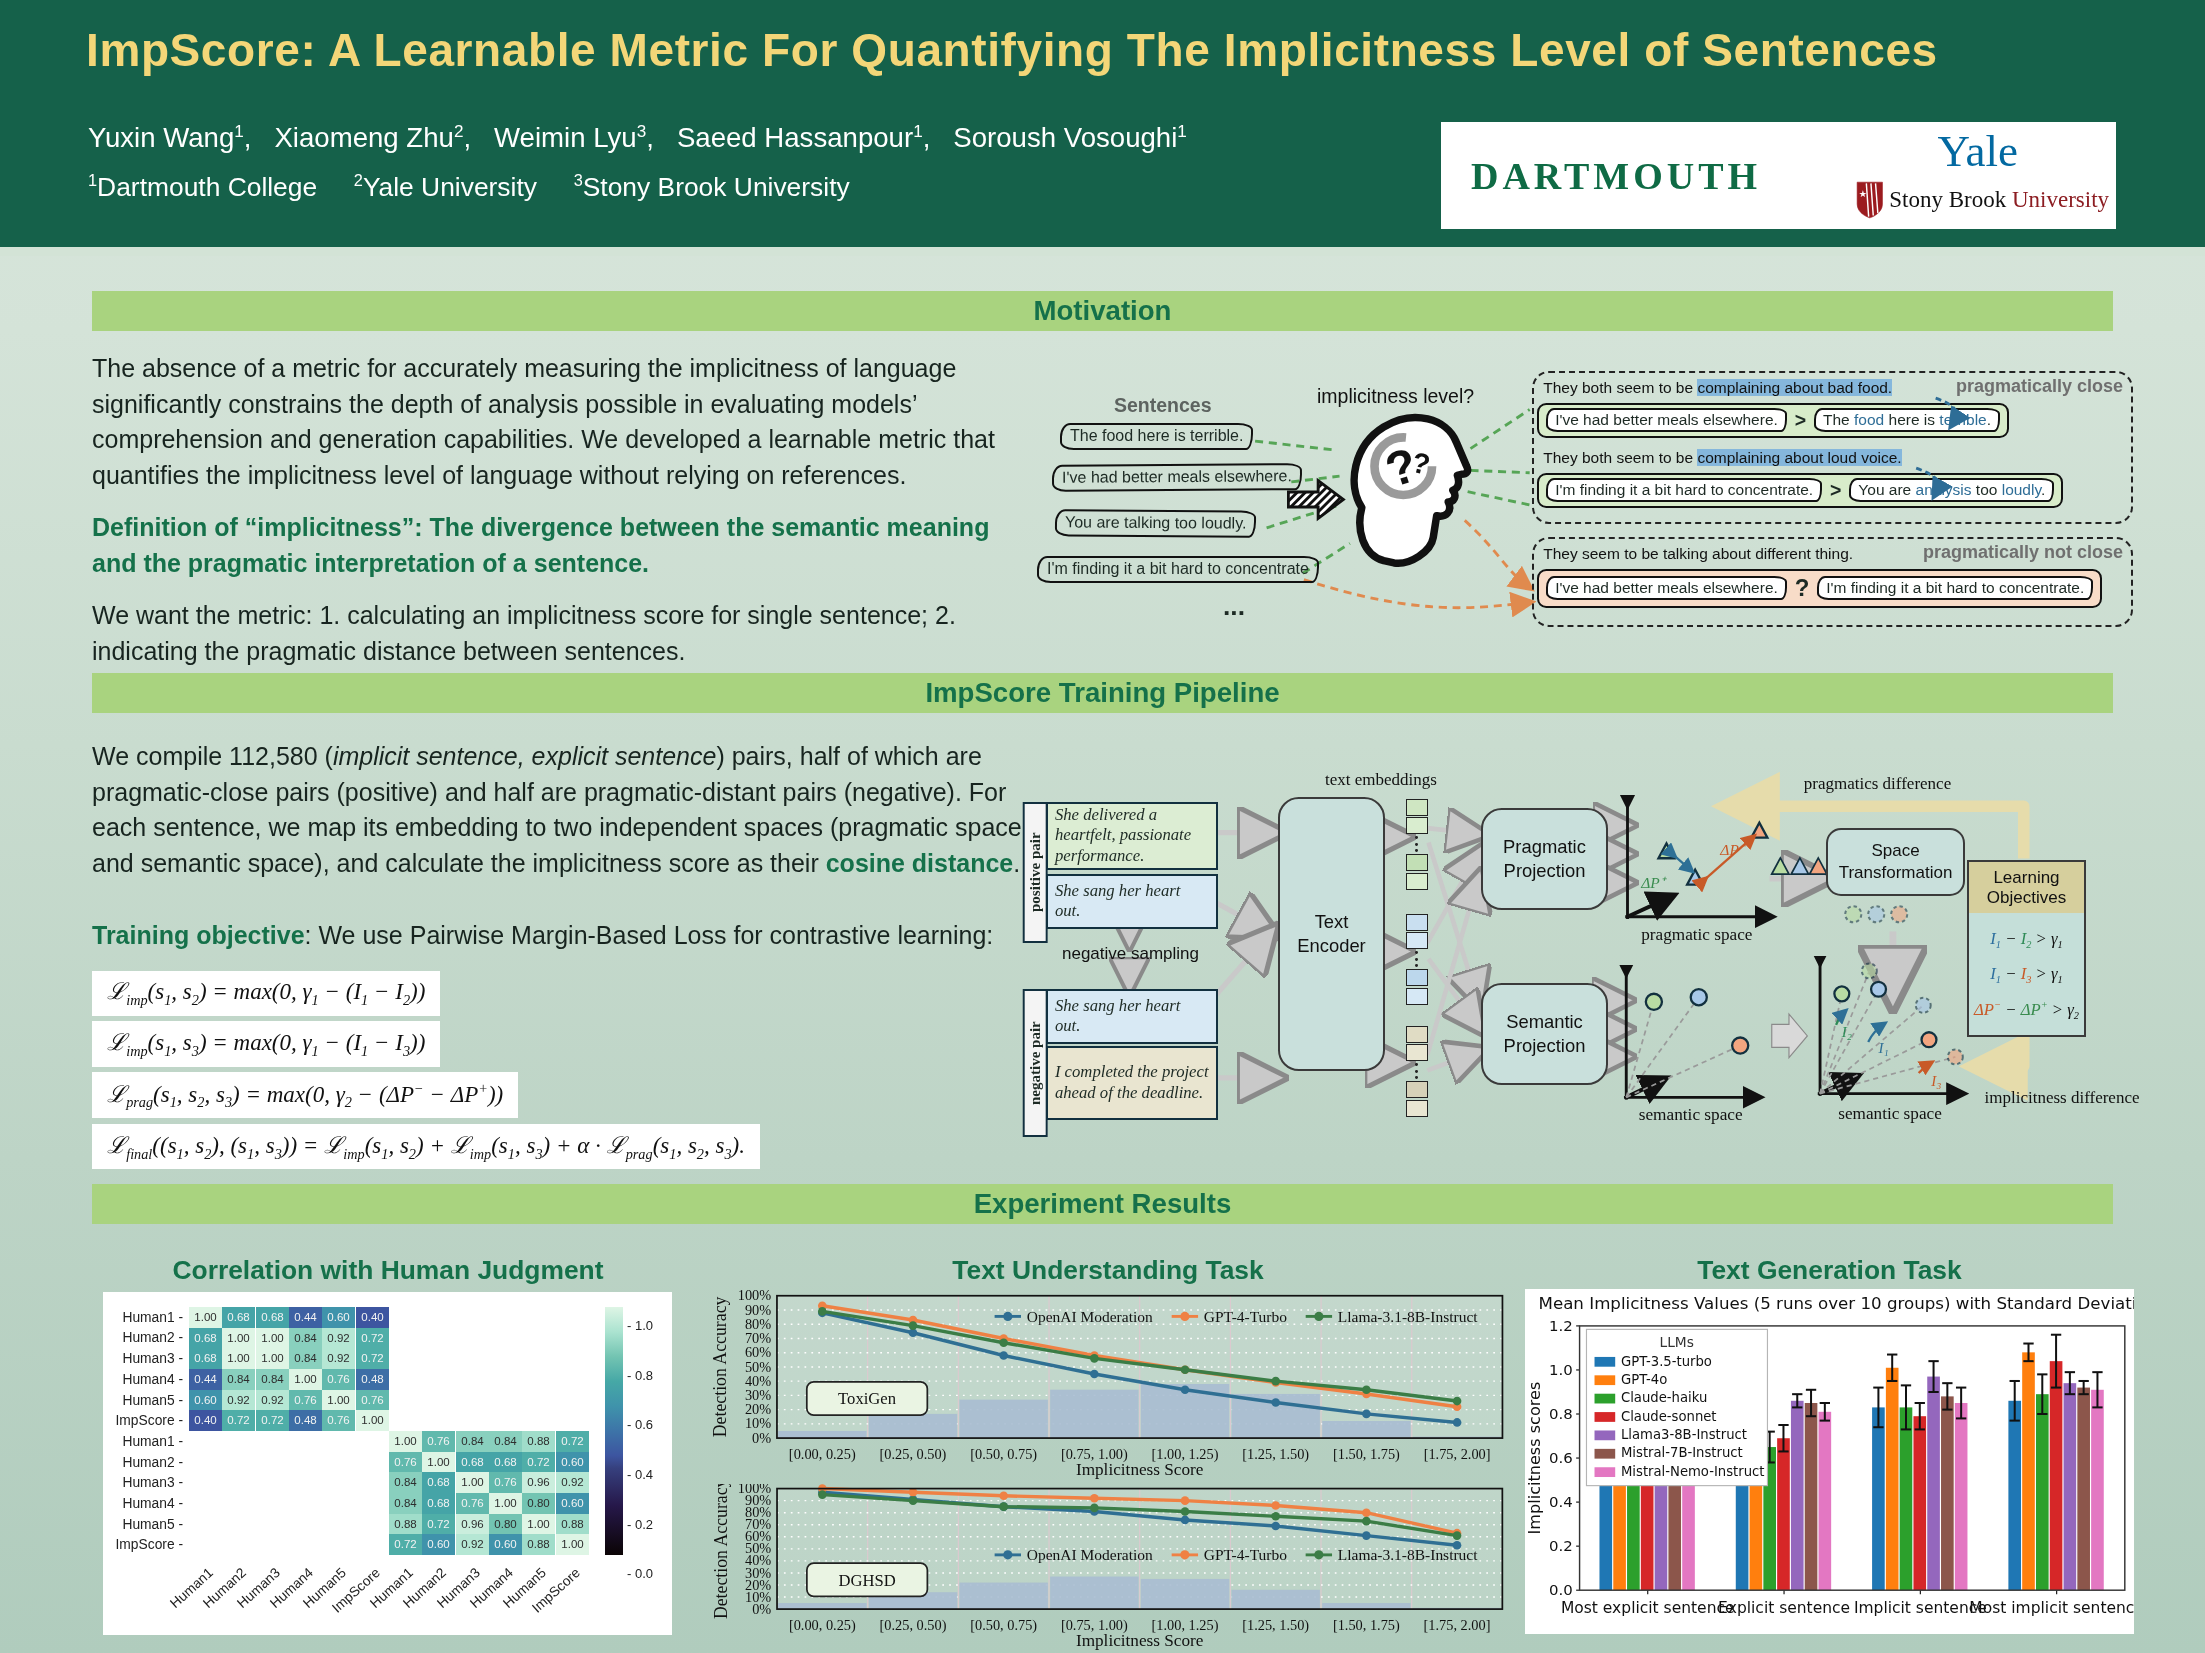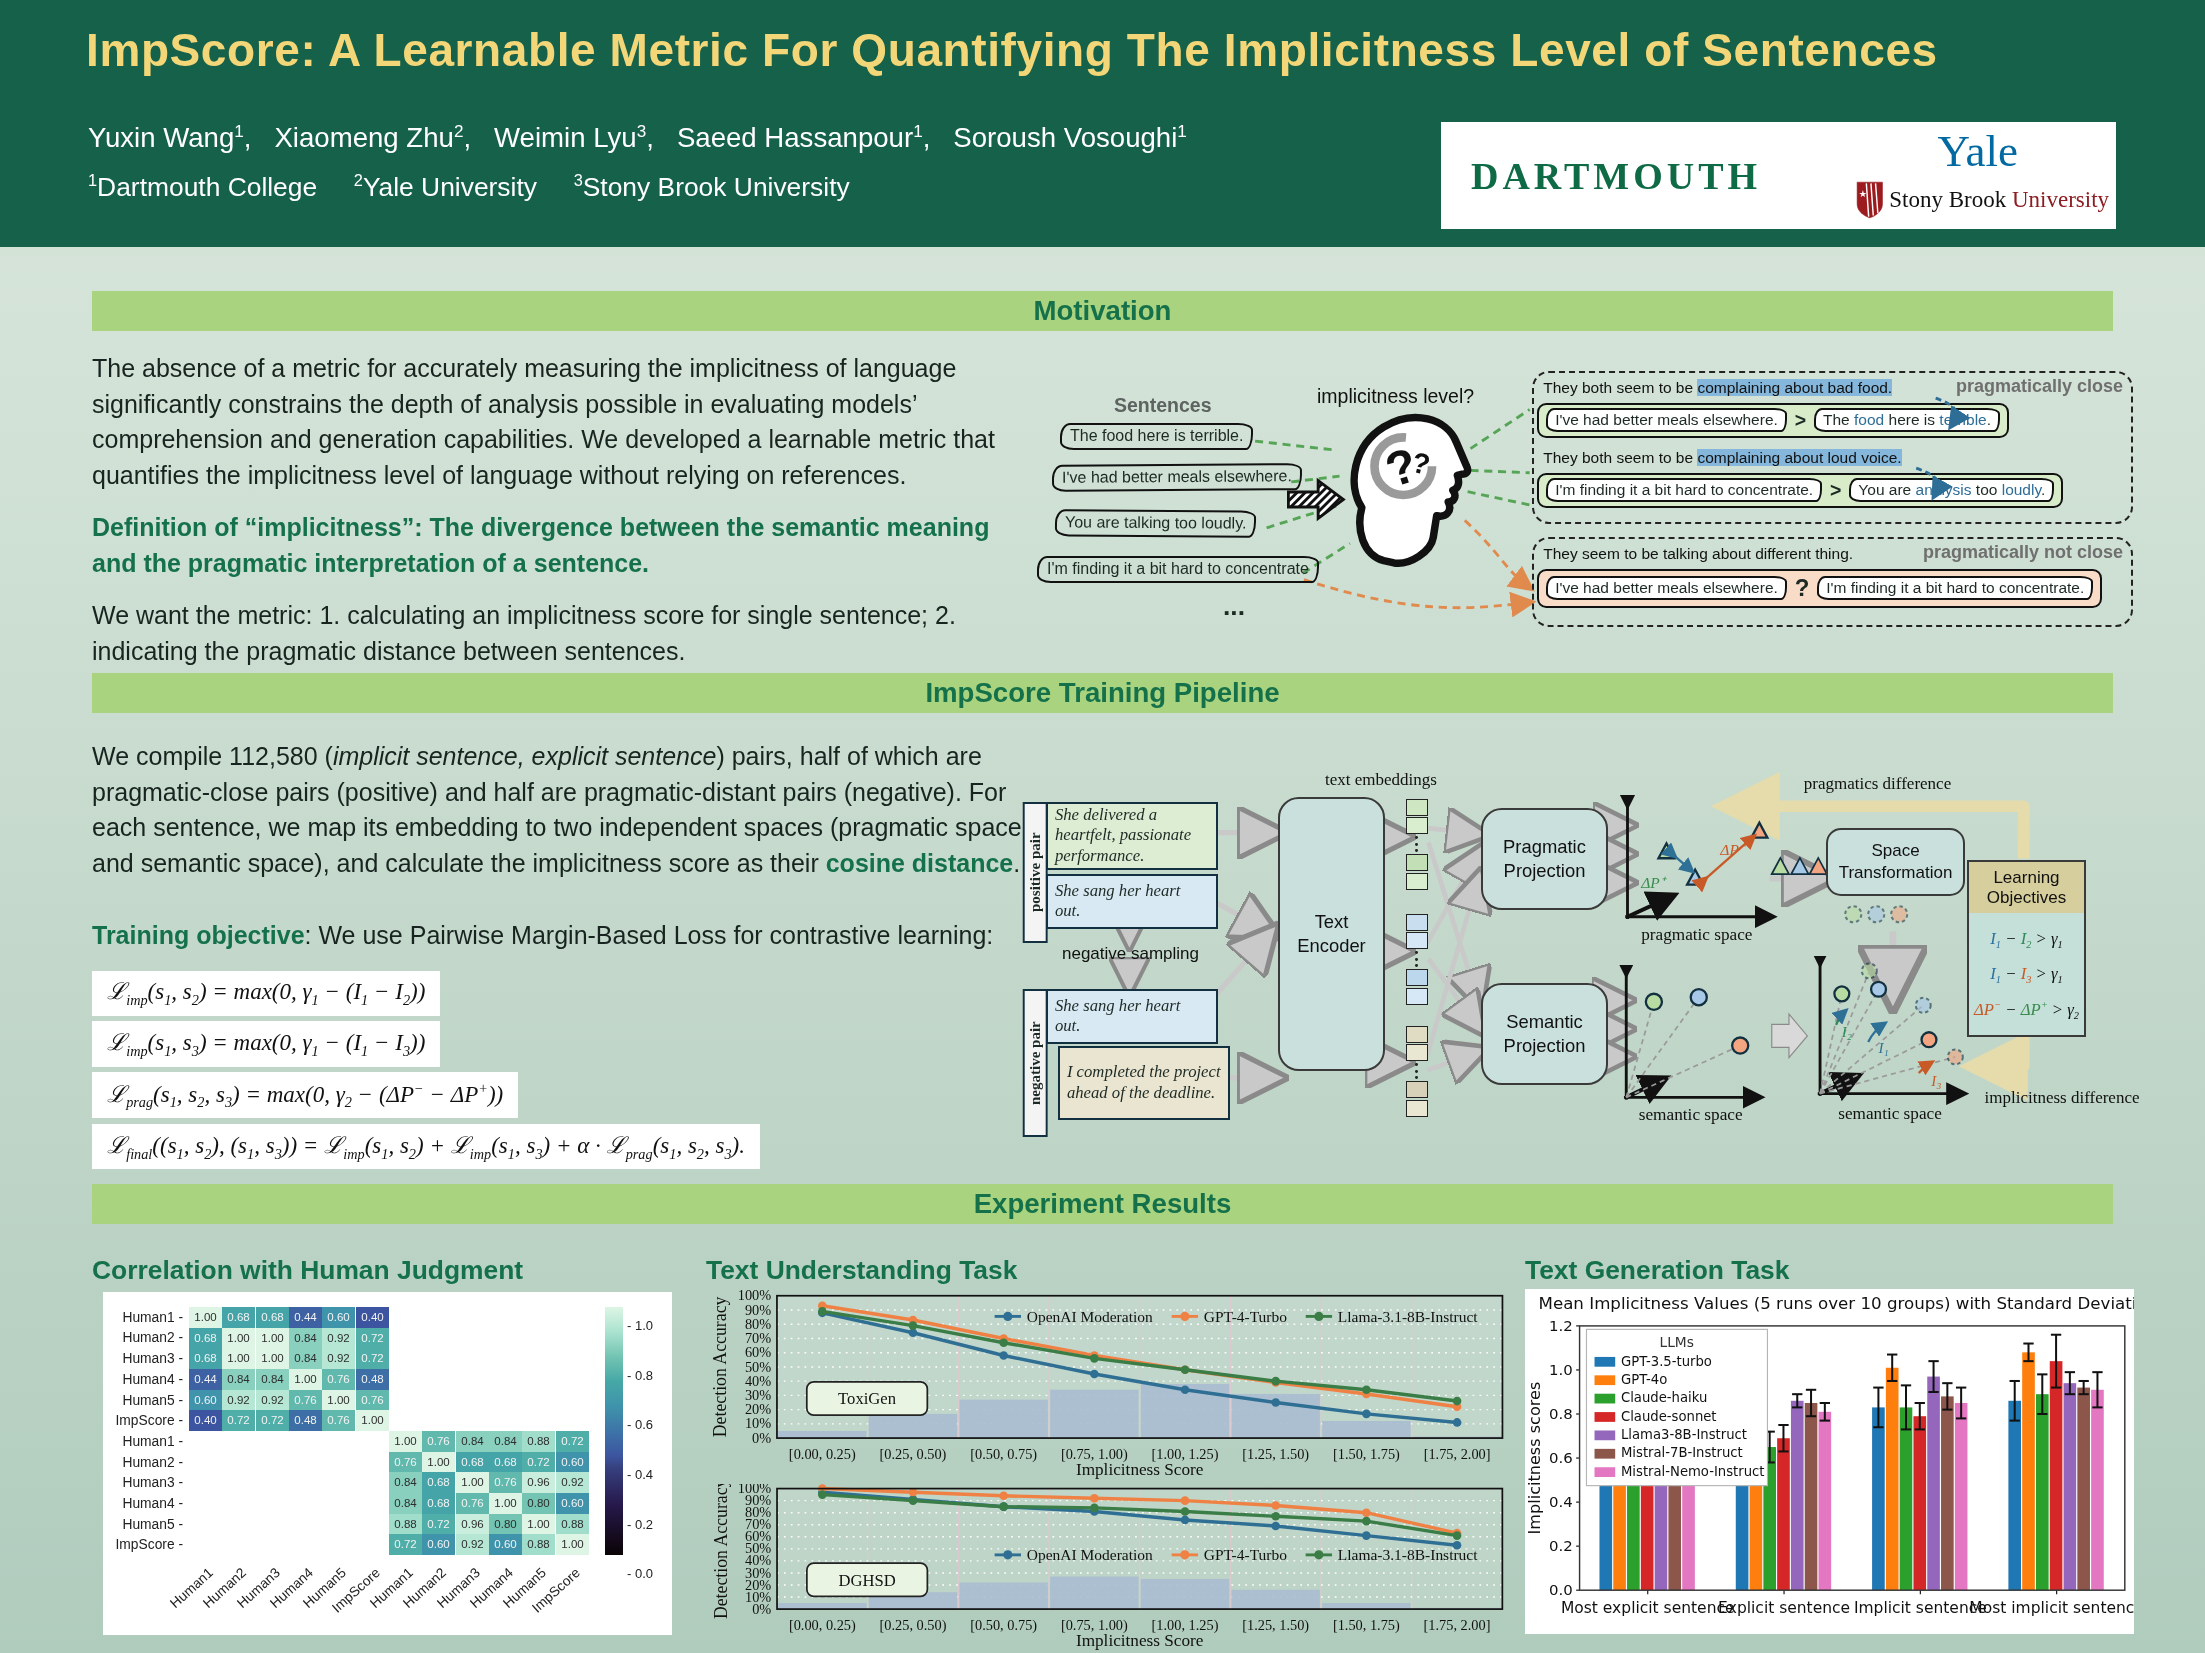--- a/index.html
+++ b/index.html
@@ -18,21 +18,21 @@
   #logobox{position:absolute;left:1441px;top:122px;width:675px;height:107px;background:#ffffff;display:flex;align-items:center;}
   #dartmouth{flex:0 0 350px;text-align:center;font-family:"Liberation Serif",serif;font-size:38px;letter-spacing:4px;color:#0f6b45;font-weight:600;}
   #rightlogos{flex:1;position:relative;height:100%;}
   #yale{position:absolute;right:98px;top:3.4px;font-family:"Liberation Serif",serif;font-size:45px;color:#0369a1;}
   #sbu{position:absolute;right:6.9px;bottom:10.3px;display:flex;align-items:center;gap:5.7px;}
   #sbu-text{font-family:"Liberation Serif",serif;font-size:23px;color:#111;}
   #sbu-text .red{color:#8c1d22;}
   
   .secbar{position:absolute;left:92px;width:2021px;height:40px;background:#a9d37f;
     display:flex;align-items:center;justify-content:center;font-size:27.6px;font-weight:bold;color:#15714a;}
-  .subtitle{position:absolute;top:1255px;font-size:26.4px;font-weight:bold;color:#15714a;text-align:left;}
+  .subtitle{position:absolute;top:1255px;font-size:26.4px;font-weight:bold;color:#15714a;text-align:center;}
   
   .bodytext{position:absolute;font-size:25px;line-height:1.42;color:#17241f;}
   .green{color:#15714a;font-weight:bold;}
   .para{margin:0 0 17px 0;}
   .formula{display:table;background:#ffffff;padding:5.7px 15px;margin:0 0 5.7px 0;
     font-family:"Liberation Serif",serif;font-style:italic;font-size:23px;color:#111;}
   
   #motivfig{position:absolute;left:1011px;top:368px;width:1143px;height:260px;}
   .wv{position:absolute;border:2.3px solid #111;background:transparent;padding:2.3px 8px;
     font-size:16px;white-space:nowrap;border-radius:10.3px 15px 6.9px 13.8px/13.8px 6.9px 16px 8px;}
@@ -257,21 +257,21 @@
         <path d="M1745,475 V565 H1672" fill="none" stroke="#e6dcab" stroke-width="20" stroke-linejoin="round" marker-end="url(#at)"></path>
       </svg>
     <div class="plabel" style="left:273px;top:27.6px;width:172px;z-index:2;">text embeddings</div>
 
     <div class="ptab" style="left:1.1px;top:60px;height:137px;z-index:2;">positive pair</div>
     <div class="pbox" style="left:24px;top:60px;width:154px;height:57px;background:#dcedd3;z-index:2;">She delivered a heartfelt, passionate performance.</div>
     <div class="pbox" style="left:24px;top:132px;width:154px;height:44px;background:#d8e9f4;z-index:2;">She sang her heart out.</div>
     <div class="plabel" style="left:34px;top:202px;width:149px;font-family:'Liberation Sans',sans-serif;font-size:17px;z-index:2;">negative sampling</div>
     <div class="ptab" style="left:1.1px;top:247px;height:144px;z-index:2;">negative pair</div>
     <div class="pbox" style="left:24px;top:247px;width:154px;height:44px;background:#d8e9f4;z-index:2;">She sang her heart out.</div>
-    <div class="pbox" style="left:36px;top:304px;width:154px;height:63px;background:#e9e5d0;z-index:2;">I completed the project ahead of the deadline.</div>
+    <div class="pbox" style="left:24px;top:304px;width:154px;height:63px;background:#e9e5d0;z-index:2;">I completed the project ahead of the deadline.</div>
 
     <div class="node" style="left:256px;top:55px;width:103px;height:270px;z-index:2;">Text Encoder</div>
 
     <div class="embcol" style="left:384px;top:56px;z-index:2;">
       <span class="sq" style="background:#cfe6c2;"></span>
         <span class="sq" style="background:#d9edcf;"></span>
       <span class="dots">
           <i></i>
           <i></i>
           <i></i>

